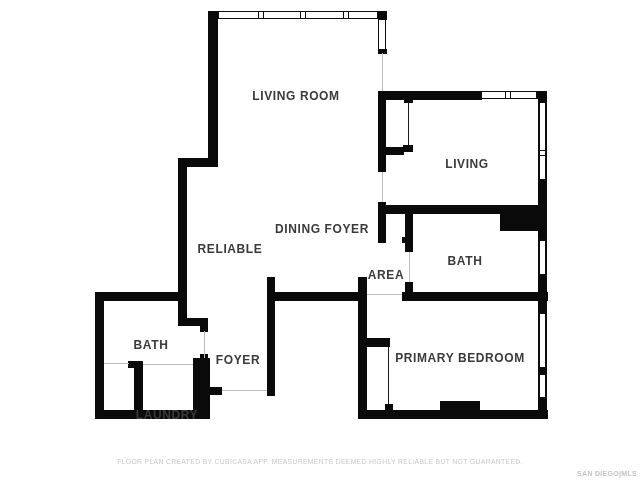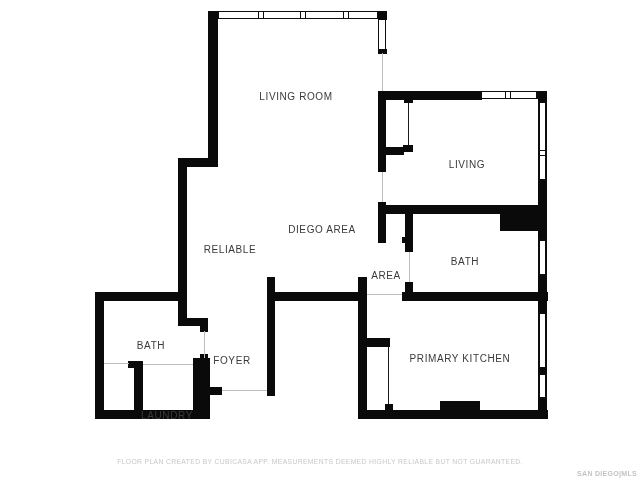--- a/index.html
+++ b/index.html
@@ -3,21 +3,21 @@
 <meta charset="utf-8">
 <style>
   html,body{margin:0;padding:0;background:#ffffff;}
   .canvas{
     position:relative;width:640px;height:480px;background:#ffffff;overflow:hidden;
     font-family:"Liberation Sans","DejaVu Sans",sans-serif;
   }
   .plan-svg{position:absolute;left:0;top:0;}
   .room-label{
     position:absolute;transform:translate(-50%,-50%);
-    font-size:10px;letter-spacing:0.6px;color:#3a3a3a;white-space:nowrap;
+    font-size:12px;letter-spacing:0.6px;color:#3a3a3a;white-space:nowrap;font-weight:bold;
   }
   .footer-disclaimer{
     position:absolute;left:0;right:0;top:458px;text-align:center;
     font-size:6.8px;letter-spacing:0.35px;color:#c7c7c7;white-space:nowrap;
   }
   .mls-logo{
     position:absolute;right:3px;top:470px;
     font-size:7px;letter-spacing:0.3px;color:#c3c3c3;white-space:nowrap;font-weight:bold;
   }
 </style>
@@ -142,25 +142,25 @@
       <rect x="367" y="293.5" width="35" height="1"></rect>
       <rect x="103.5" y="363" width="25" height="1"></rect>
       <rect x="143" y="363.8" width="50" height="1"></rect>
       <rect x="203.5" y="331" width="1" height="27"></rect>
       <rect x="222" y="390" width="45" height="1"></rect>
     </g>
   </svg>
 
   <div class="room-label" style="left:296px;top:96px">LIVING ROOM</div>
   <div class="room-label" style="left:467px;top:164px">LIVING</div>
-  <div class="room-label" style="left:322px;top:229px">DIEGO AREA</div>
+  <div class="room-label" style="left:322px;top:229px">DINING FOYER</div>
   <div class="room-label" style="left:230px;top:249px">RELIABLE</div>
   <div class="room-label" style="left:386px;top:275px">AREA</div>
   <div class="room-label" style="left:465px;top:261px">BATH</div>
-  <div class="room-label" style="left:460px;top:358px">PRIMARY KITCHEN</div>
+  <div class="room-label" style="left:460px;top:358px">PRIMARY BEDROOM</div>
   <div class="room-label" style="left:151px;top:345px">BATH</div>
-  <div class="room-label" style="left:232px;top:360px">FOYER</div>
+  <div class="room-label" style="left:238px;top:360px">FOYER</div>
   <div class="room-label" style="left:167px;top:415px">LAUNDRY</div>
 
   <div class="footer-disclaimer">FLOOR PLAN CREATED BY CUBICASA APP. MEASUREMENTS DEEMED HIGHLY RELIABLE BUT NOT GUARANTEED.</div>
   <div class="mls-logo">SAN DIEGO|MLS</div>
 
 </div>
 
 </body></html>

